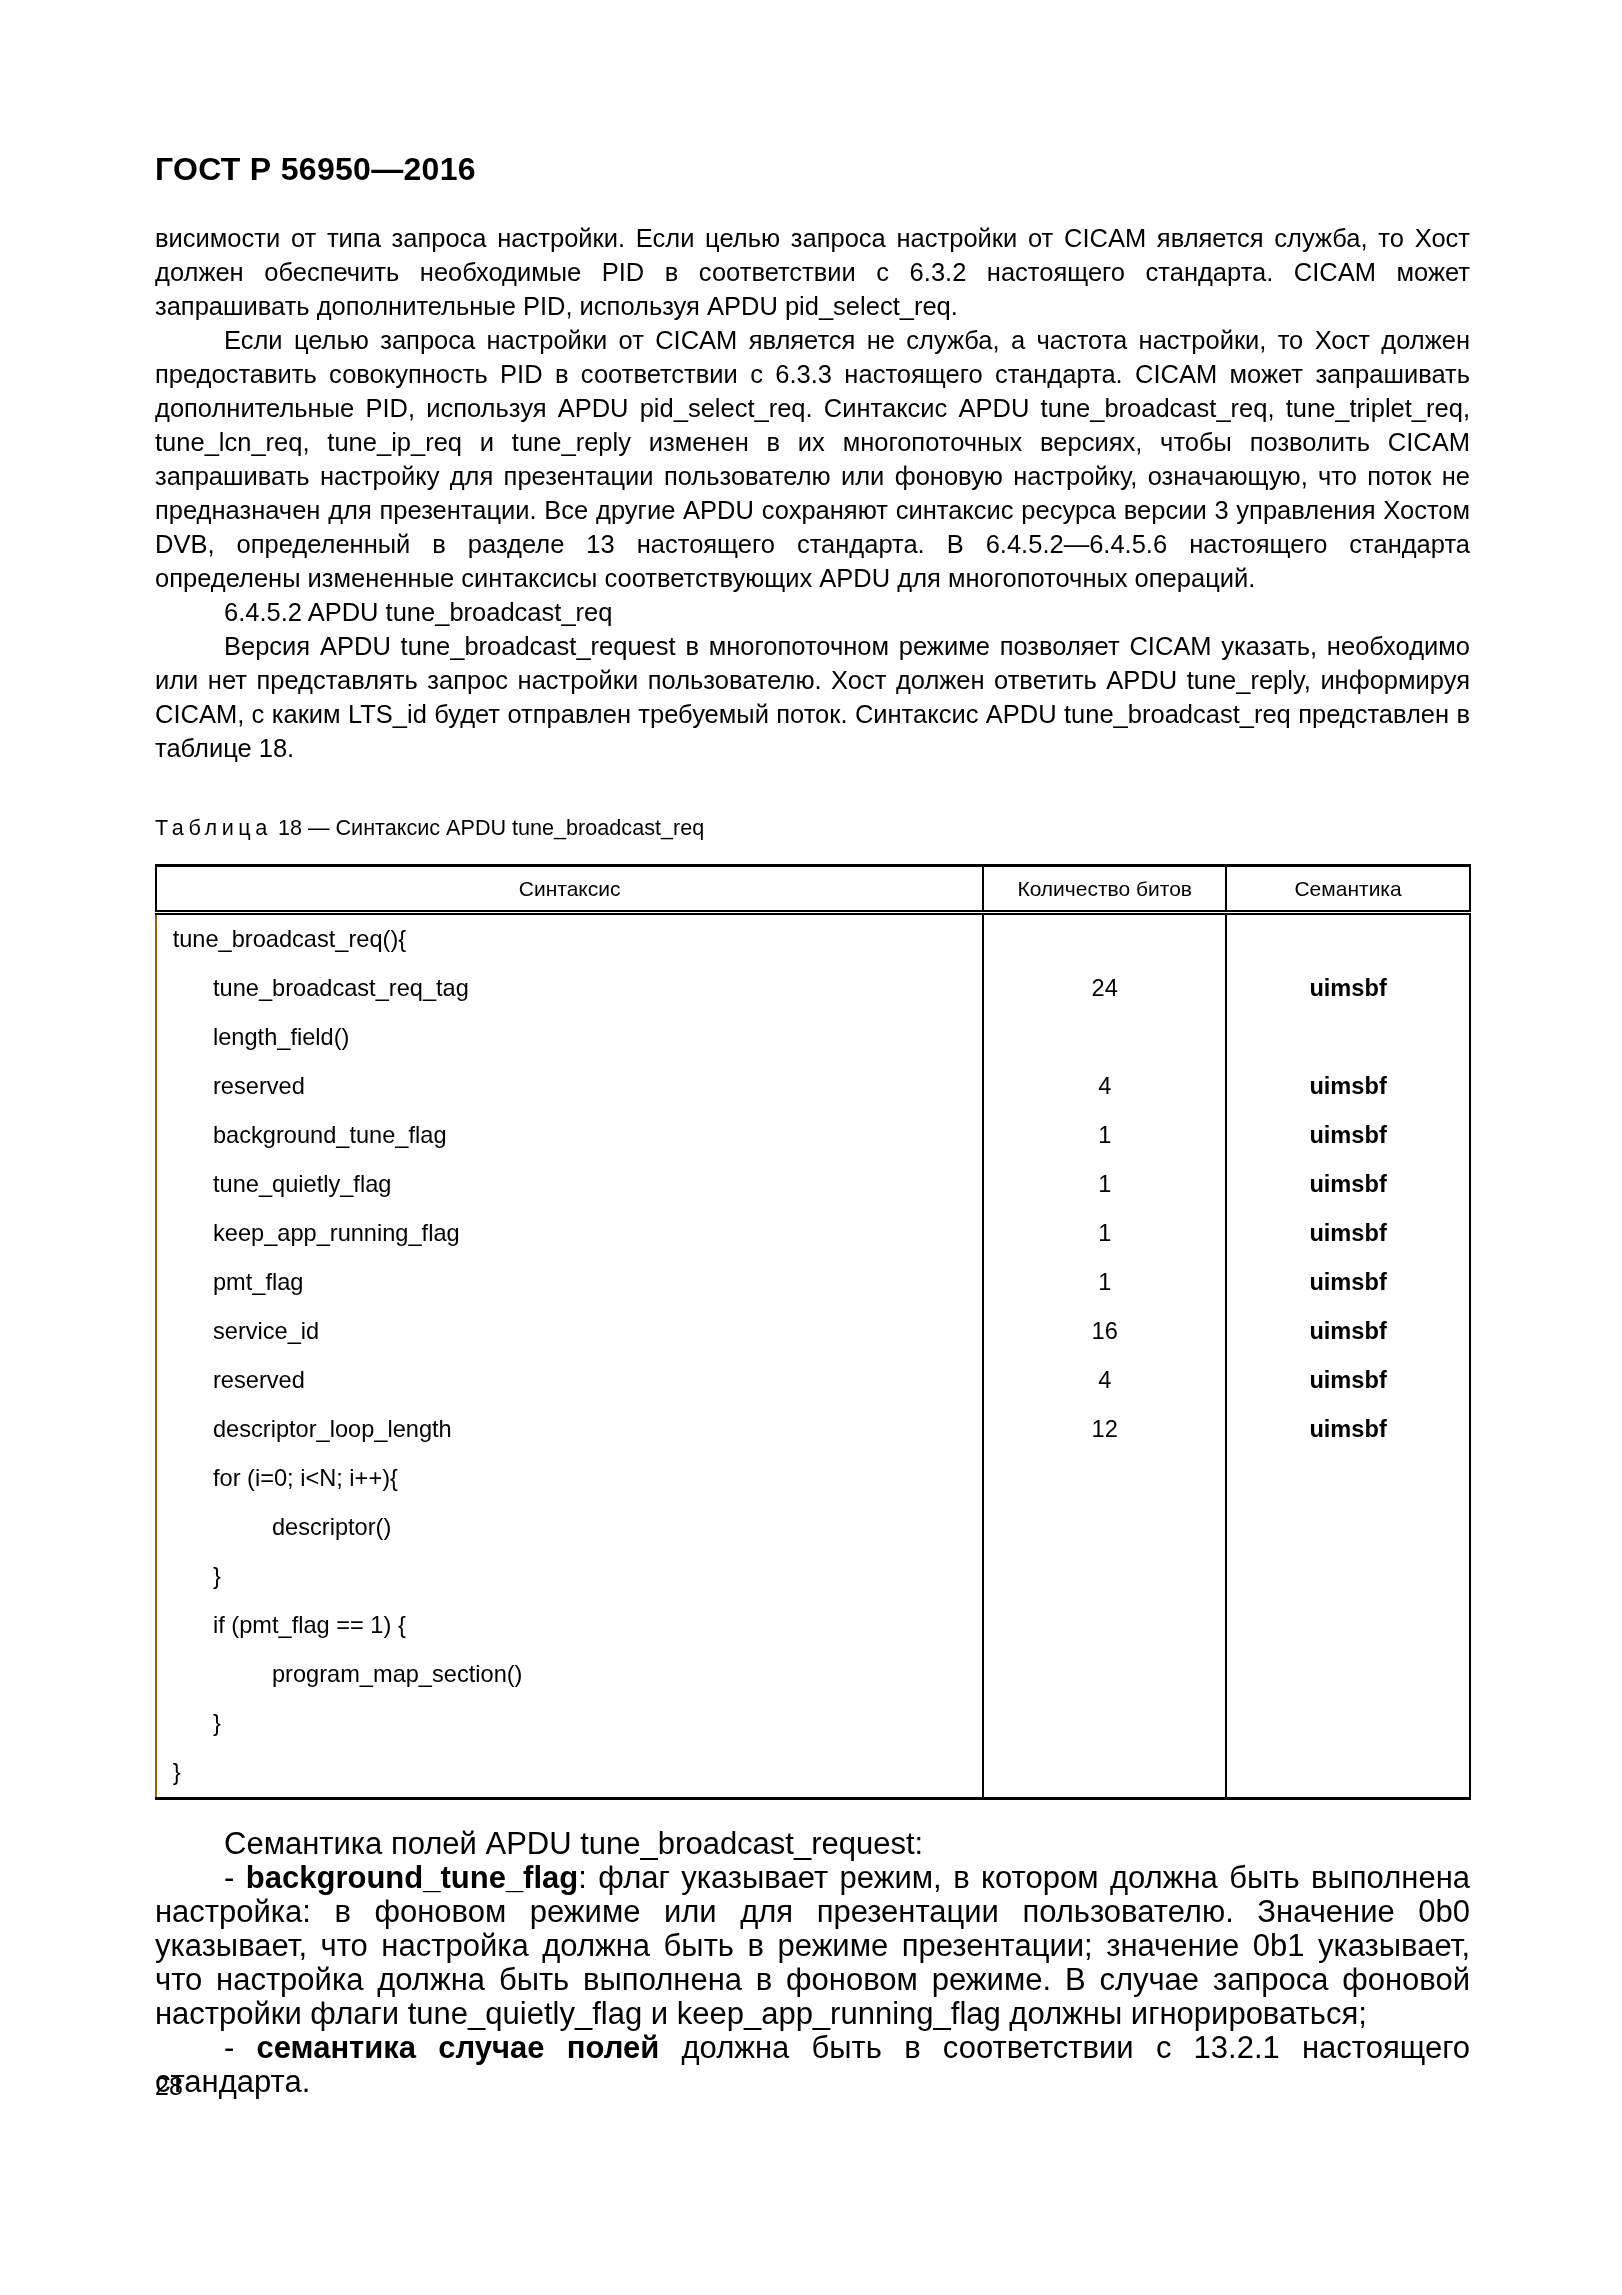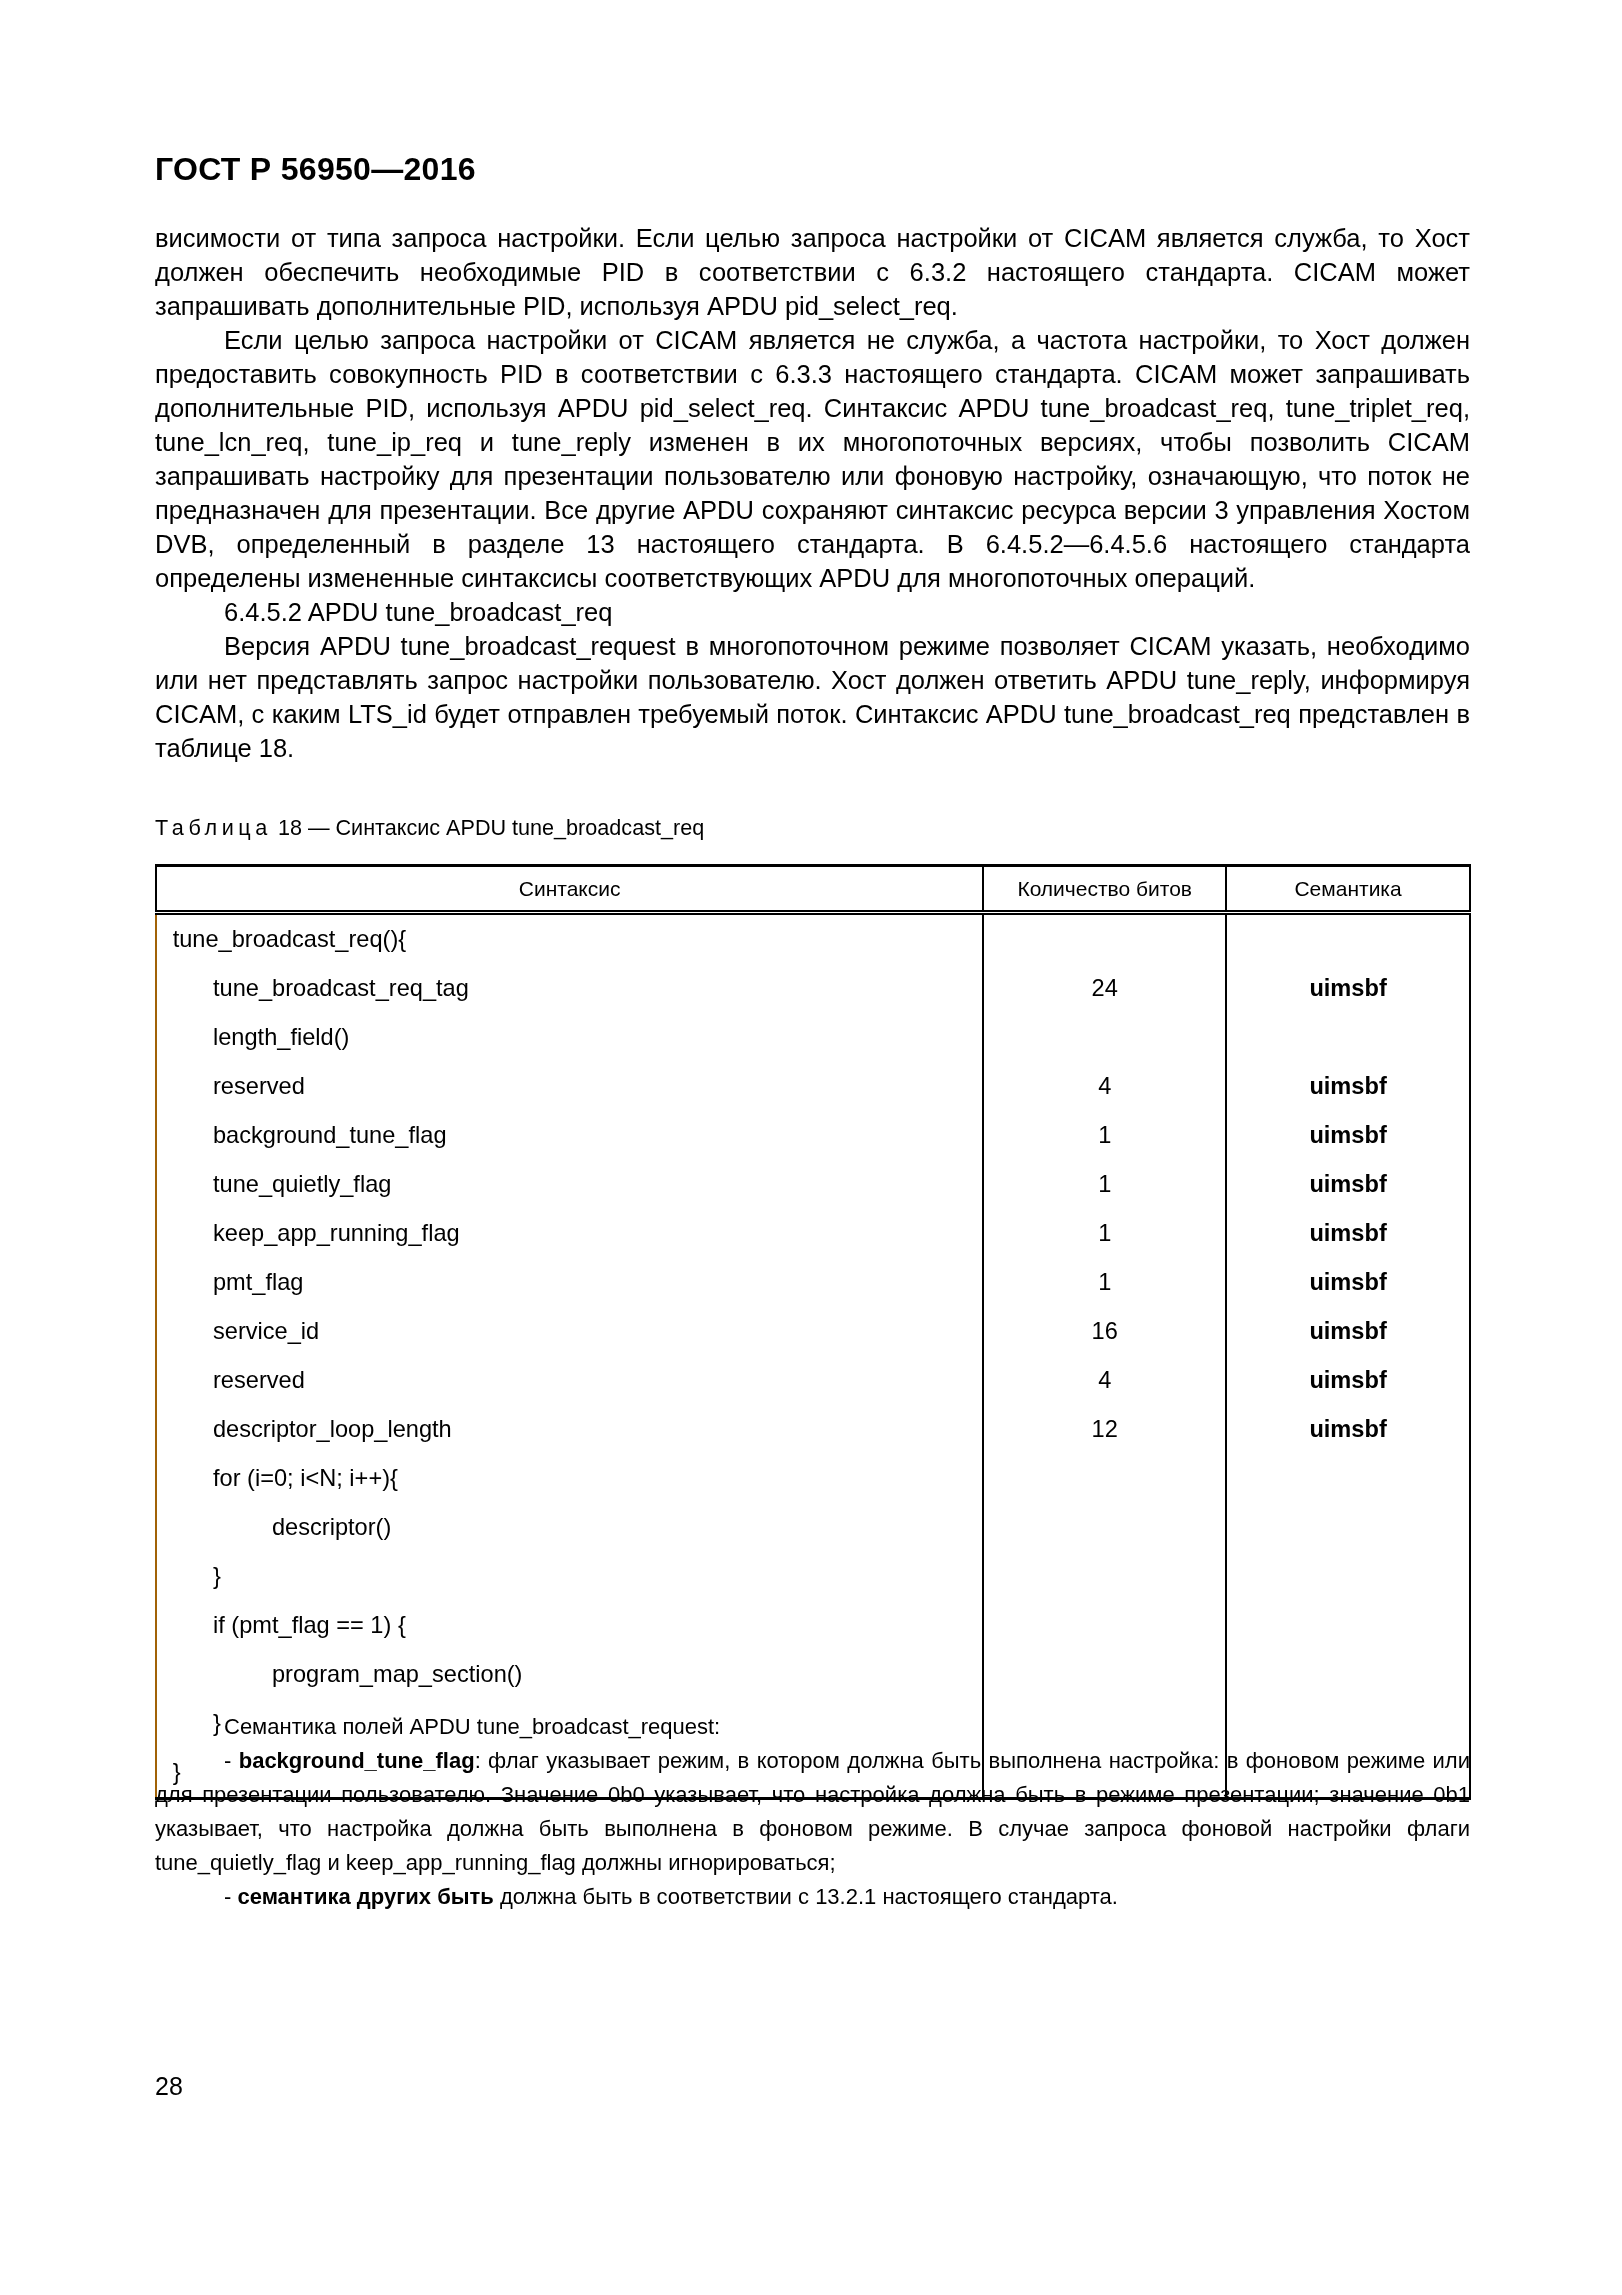--- a/index.html
+++ b/index.html
@@ -24,22 +24,22 @@
                  height: 49px; padding: 0; vertical-align: middle; }
   table.syn tr.last td { border-bottom: 3.3px solid #000; }
   table.syn td.c { text-align: center; }
   .c1 { width: 786px; }
   .c2 { width: 262px; margin-left: 15px; }
   .c3 { width: 264px; font-weight: bold; }
   .lv0 { padding-left: 15.7px !important; }
   .lv1 { padding-left: 56px !important; }
   .lv2 { padding-left: 115px !important; }
 
-  .sem { position: absolute; top: 1710px; left: 0; width: 1315px;
-         font-size: 22px; line-height: 34px; text-align: justify; }
+  .sem { position: absolute; top: 1827px; left: 0; width: 1315px;
+         font-size: 31px; line-height: 34px; text-align: justify; }
   .sem p { margin: 0; }
   .pgnum { position: absolute; top: 2072px; left: 0; font-size: 25px; }
 </style>
 </head>
 <body>
 
 <div class="page">
   <div class="hdr">ГОСТ Р 56950—2016</div>
 
   <div class="body-text">
@@ -152,18 +152,18 @@
           <td class="c1 lv0">}</td>
           <td class="c2 c"></td>
           <td class="c3 c"></td>
         </tr>
       </tbody>
   </table>
 
   <div class="sem">
     <p class="ind">Семантика полей APDU tune_broadcast_request:</p>
     <p class="ind"><span>- </span><b>background_tune_flag</b><span>: флаг указывает режим, в котором должна быть выполнена настройка: в фоновом режиме или для презентации пользователю. Значение 0b0 указывает, что настройка должна быть в режиме презентации; значение 0b1 указывает, что настройка должна быть выполнена в фоновом режиме. В случае запроса фоновой настройки флаги tune_quietly_flag и keep_app_running_flag должны игнорироваться;</span></p>
-    <p class="ind"><span>- </span><b>семантика других быть</b><span> должна быть в соответствии с 13.2.1 настоящего стандарта.</span></p>
+    <p class="ind"><span>- </span><b>семантика случае полей</b><span> должна быть в соответствии с 13.2.1 настоящего стандарта.</span></p>
   </div>
 
   <div class="pgnum">28</div>
 </div>
 
 
 </body></html>

